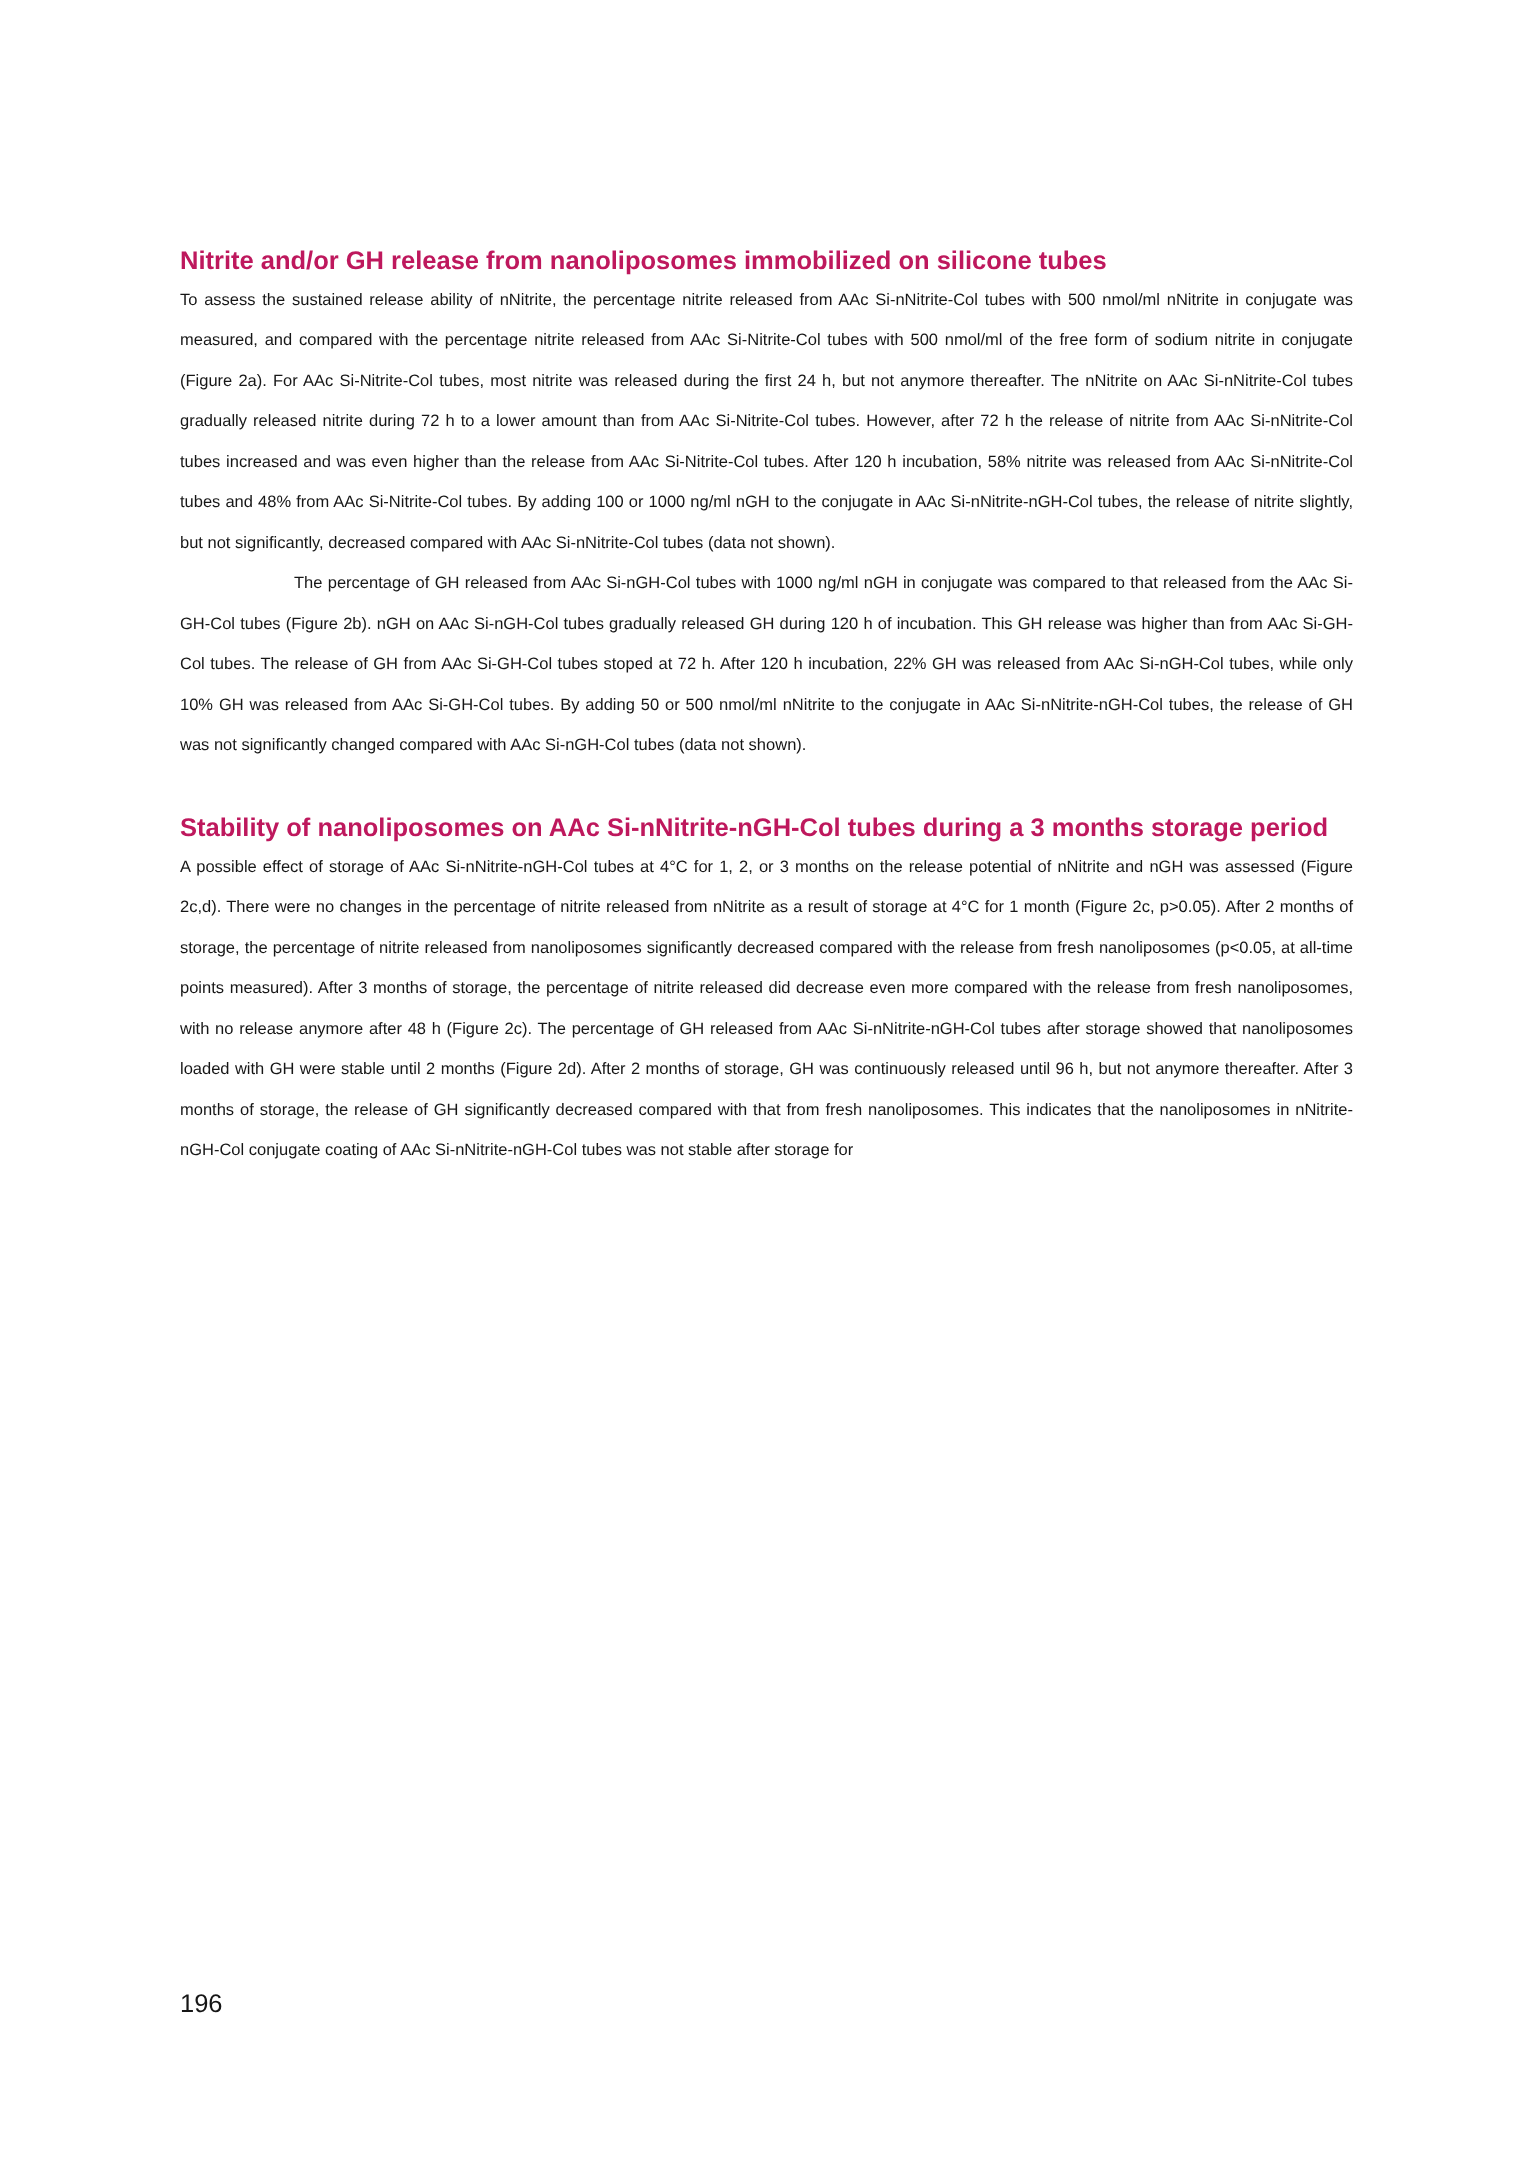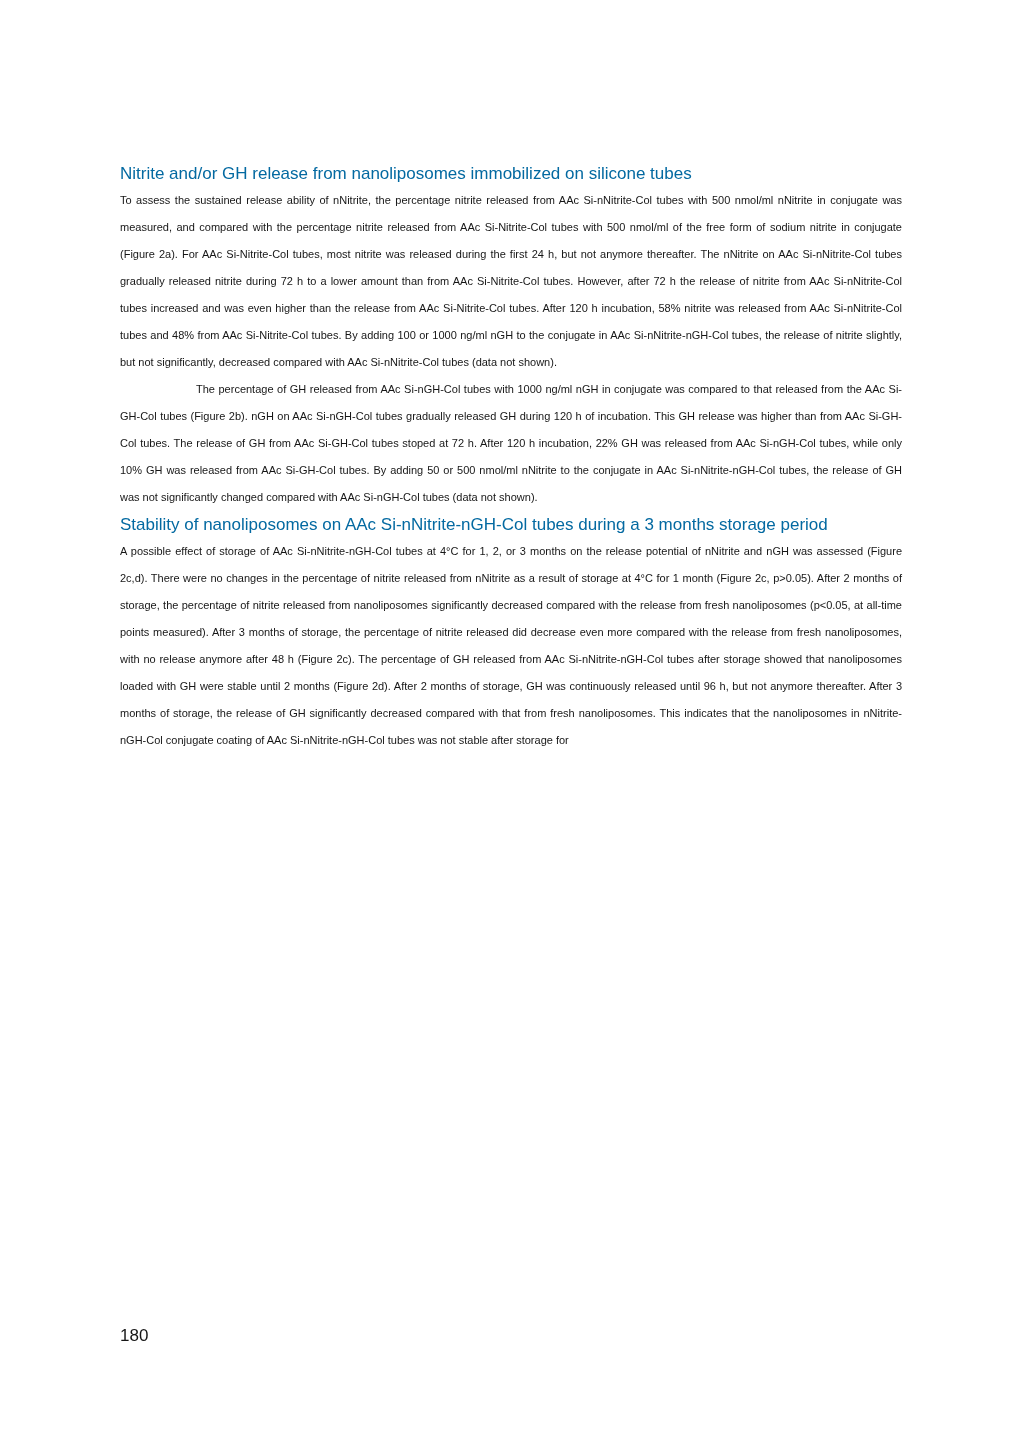--- a/index.html
+++ b/index.html
@@ -18,26 +18,27 @@
   }
   .content {
     position: absolute;
     top: 160px;
     left: 120px;
     width: 782px;
   }
   .section-heading {
     font-size: 17px;
     line-height: 27px;
-    font-weight: normal;
+    font-weight: bold;
     margin: 0;
     text-align: justify;
-    color: #0369a1;
+    color: #be185d;
   }
   .section-heading.spaced {
+    margin-top: 27px;
   }
   .body-paragraph {
     font-size: 11px;
     line-height: 27px;
     margin: 0;
     text-align: justify;
     color: #161616;
   }
   .body-paragraph.first-line-indent {
     text-indent: 76px;
@@ -63,14 +64,14 @@
       <p class="body-paragraph first-line-indent">The percentage of GH released from AAc Si-nGH-Col tubes with 1000 ng/ml nGH in conjugate was compared to that released from the AAc Si-GH-Col tubes (Figure 2b). nGH on AAc Si-nGH-Col tubes gradually released GH during 120 h of incubation. This GH release was higher than from AAc Si-GH-Col tubes. The release of GH from AAc Si-GH-Col tubes stoped at 72 h. After 120 h incubation, 22% GH was released from AAc Si-nGH-Col tubes, while only 10% GH was released from AAc Si-GH-Col tubes. By adding 50 or 500 nmol/ml nNitrite to the conjugate in AAc Si-nNitrite-nGH-Col tubes, the release of GH was not significantly changed compared with AAc Si-nGH-Col tubes (data not shown).</p>
     </section>
 
     <section>
       <h2 class="section-heading spaced">Stability of nanoliposomes on AAc Si-nNitrite-nGH-Col tubes during a 3 months storage period</h2>
       <p class="body-paragraph">A possible effect of storage of AAc Si-nNitrite-nGH-Col tubes at 4°C for 1, 2, or 3 months on the release potential of nNitrite and nGH was assessed (Figure 2c,d). There were no changes in the percentage of nitrite released from nNitrite as a result of storage at 4°C for 1 month (Figure 2c, p&gt;0.05). After 2 months of storage, the percentage of nitrite released from nanoliposomes significantly decreased compared with the release from fresh nanoliposomes (p&lt;0.05, at all-time points measured). After 3 months of storage, the percentage of nitrite released did decrease even more compared with the release from fresh nanoliposomes, with no release anymore after 48 h (Figure 2c). The percentage of GH released from AAc Si-nNitrite-nGH-Col tubes after storage showed that nanoliposomes loaded with GH were stable until 2 months (Figure 2d). After 2 months of storage, GH was continuously released until 96 h, but not anymore thereafter. After 3 months of storage, the release of GH significantly decreased compared with that from fresh nanoliposomes. This indicates that the nanoliposomes in nNitrite-nGH-Col conjugate coating of AAc Si-nNitrite-nGH-Col tubes was not stable after storage for</p>
     </section>
 
   </div>
 
-  <div class="page-number">180</div>
+  <div class="page-number">196</div>
 </div>
 
 </body></html>

